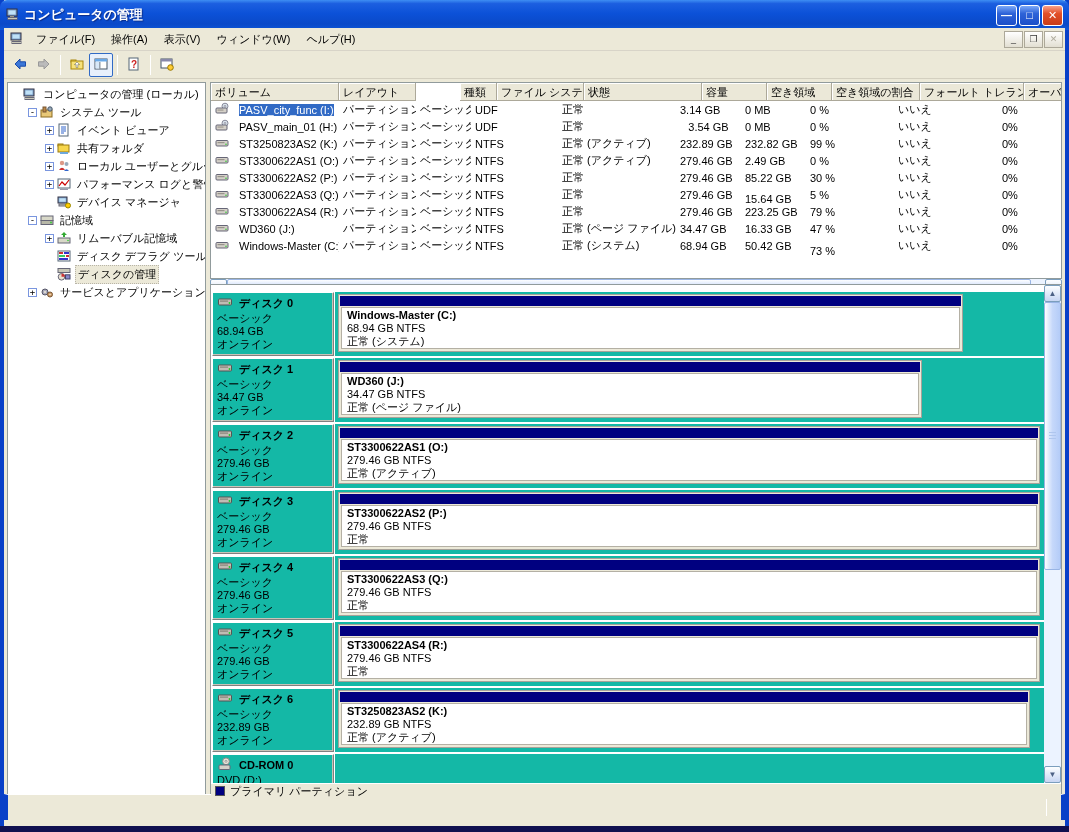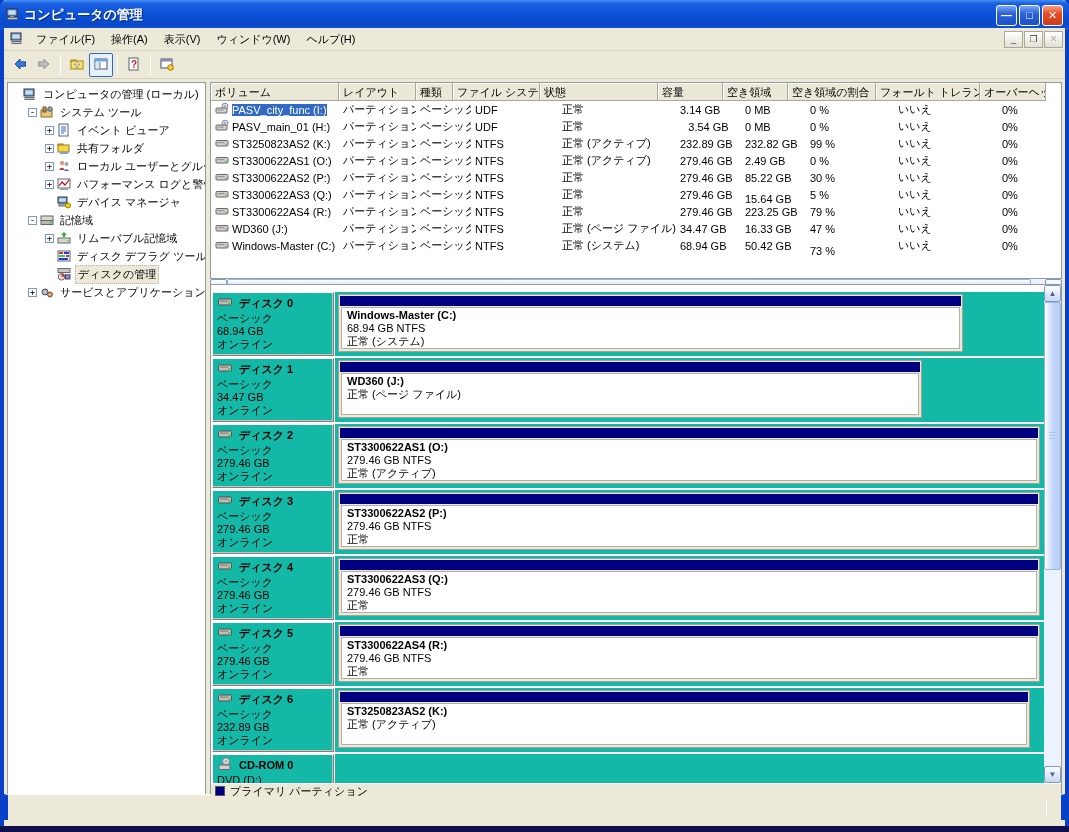--- a/index.html
+++ b/index.html
@@ -49,21 +49,21 @@
   .tree-label.selected { background:#ECE9D8; border:1px dotted #B8B4A8; }
 
   
   #list-panel { position:absolute; top:3px; left:206px; right:3px; height:197px; background:#fff;
     border:1px solid #919B9C; overflow:hidden; }
   #vol-header { display:flex; height:18px; }
   .hcell { background:#EBE8D8; border-right:1px solid #ACA899; border-bottom:1px solid #ACA899;
     box-shadow:inset 1px 1px 0 #fff; padding:2px 4px; white-space:nowrap; overflow:hidden; flex:0 0 auto; }
   .vrow { display:flex; height:17px; align-items:center; }
   .vcell { padding:0 4px; white-space:nowrap; overflow:hidden; flex:0 0 auto; }
-  .vol-name { display:inline-flex; align-items:center; gap:3px; }
+  .vol-name { display:inline-flex; align-items:center; gap:10px; }
   .vol-name .lbl.sel { background:#316AC5; color:#fff; }
 
   
   #hscroll { position:absolute; left:206px; right:3px; top:200px; height:17px; background:#ECF3FF; display:flex; }
   .sb-btn { width:17px; height:17px; background:linear-gradient(180deg,#FDFEFF,#C8D6F3); border:1px solid #7B9EBD;
     border-radius:2px; color:#4D6185; font-size:8px; display:flex; align-items:center; justify-content:center; }
   #hthumb { flex:1; margin:0 14px 0 0; background:linear-gradient(180deg,#FDFEFF,#C6D8FA 50%,#B4CCF8); border:1px solid #98B4E4;
     border-radius:2px; position:relative; }
   #hthumb::after { content:""; position:absolute; left:50%; top:4px; bottom:4px; width:7px; margin-left:-4px;
     background:repeating-linear-gradient(90deg,#AFC6EE 0 1px,transparent 1px 3px); }
@@ -322,21 +322,21 @@
             </svg>
           </span>
           <span class="tree-label">サービスとアプリケーション</span>
         </div>
       </div>
 
     <div id="list-panel">
       <div id="vol-header">
           <span class="hcell" style="width: 128px;">ボリューム</span>
           <span class="hcell" style="width: 77px;">レイアウト</span>
-          <span class="hcell" style="width: 37px;">種類</span>
+          <span class="hcell" style="width: 37px; margin-left: 44px;">種類</span>
           <span class="hcell" style="width: 87px;">ファイル システム</span>
           <span class="hcell" style="width: 118px;">状態</span>
           <span class="hcell" style="width: 65px;">容量</span>
           <span class="hcell" style="width: 65px;">空き領域</span>
           <span class="hcell" style="width: 88px;">空き領域の割合</span>
           <span class="hcell" style="width: 104px;">フォールト トレランス</span>
           <span class="hcell" style="width: 66px;">オーバーヘッド</span>
         </div>
       <div id="vol-rows">
           <div class="vrow">
@@ -550,20 +550,21 @@
                     <rect x="2" y="5.5" width="8" height="1.2" fill="#888478"></rect>
                     <circle cx="11.5" cy="8" r="0.9" fill="#2C2"></circle>
                   </svg></span>
                 <span>ディスク 1</span>
               </div><div>ベーシック</div><div>34.47 GB</div><div>オンライン</div></div>
             <div class="disk-part-area">
               <div class="part-box" style="width: 584.065px;">
                 <div class="part-band" style="background: rgb(0, 0, 128);"></div>
                 <div class="part-body">
                   <div class="pt">WD360  (J:)</div>
+                  <div>34.47 GB NTFS</div>
                   <div>正常 (ページ ファイル)</div>
                 </div>
               </div>
             </div>
           </div>
           <div class="disk-row">
             <div class="disk-head"><div class="dh-title">
                 <span class=""><svg width="16" height="14" viewBox="0 0 14 14">
                     <rect x="0.5" y="4" width="13" height="6" rx="1" fill="#C0BCB4" stroke="#555"></rect>
                     <rect x="2" y="5.5" width="8" height="1.2" fill="#888478"></rect>
@@ -649,20 +650,21 @@
                     <rect x="2" y="5.5" width="8" height="1.2" fill="#888478"></rect>
                     <circle cx="11.5" cy="8" r="0.9" fill="#2C2"></circle>
                   </svg></span>
                 <span>ディスク 6</span>
               </div><div>ベーシック</div><div>232.89 GB</div><div>オンライン</div></div>
             <div class="disk-part-area">
               <div class="part-box" style="width: 691.525px;">
                 <div class="part-band" style="background: rgb(0, 0, 128);"></div>
                 <div class="part-body">
                   <div class="pt">ST3250823AS2  (K:)</div>
+                  <div>232.89 GB NTFS</div>
                   <div>正常 (アクティブ)</div>
                 </div>
               </div>
             </div>
           </div>
           <div class="disk-row" style="height: 60px;">
             <div class="disk-head"><div class="dh-title">
                 <span class=""><svg width="16" height="14" viewBox="0 0 14 14">
                     <circle cx="8" cy="4.3" r="3.4" fill="#E8E4D8" stroke="#888"></circle>
                     <circle cx="8" cy="4.3" r="1" fill="#fff" stroke="#999"></circle>

